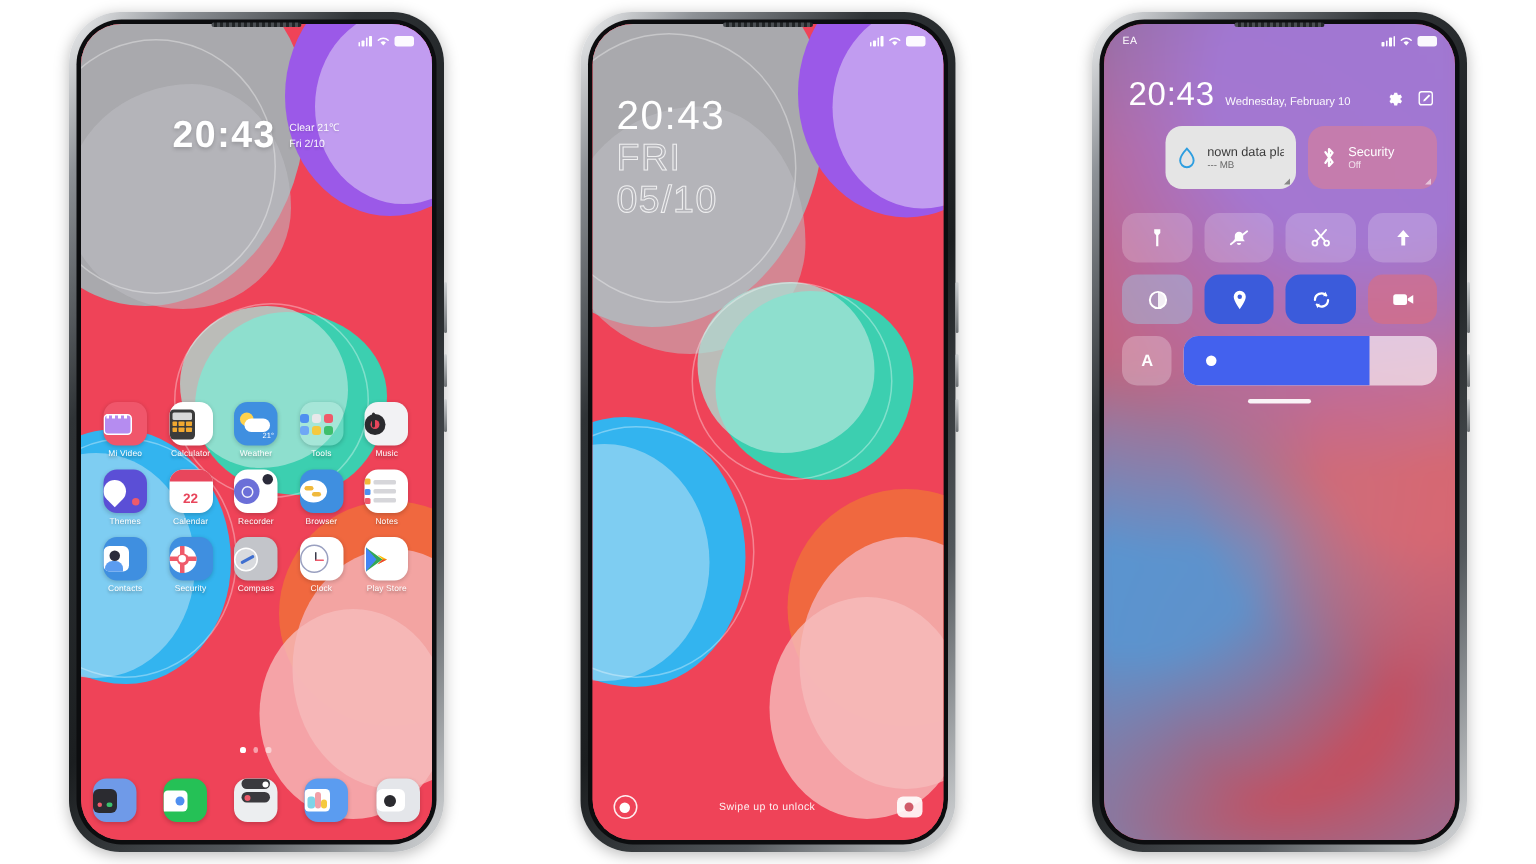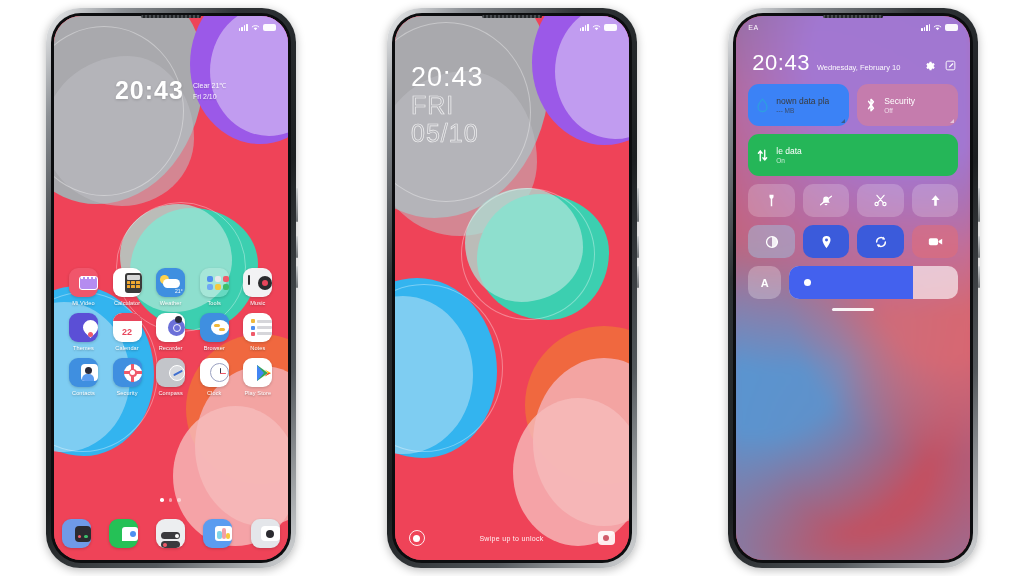--- a/index.html
+++ b/index.html
@@ -68,21 +68,21 @@
     justify-content:center;gap:9px;z-index:10;color:#fff;}
   .hs-time{font-size:25px;font-weight:700;letter-spacing:1px;line-height:1;
     text-shadow:0 1px 3px rgba(0,0,0,.18);}
   .hs-wx{font-size:7px;line-height:1.55;padding-top:3px;opacity:.95;text-shadow:0 1px 2px rgba(0,0,0,.2);}
 
   .appgrid{position:absolute;left:8px;right:8px;top:252px;z-index:10;
     display:flex;flex-direction:column;gap:7px;}
   .approw{display:flex;justify-content:space-between;}
   .app{width:44px;display:flex;flex-direction:column;align-items:center;gap:3px;}
   .ic{width:29px;height:29px;border-radius:9px;position:relative;overflow:hidden;
-    display:flex;align-items:center;justify-content:flex-end;
+    display:flex;align-items:center;justify-content:flex-start;
     box-shadow:0 1px 3px rgba(0,0,0,.18);}
   .app .lbl{font-size:5.6px;color:#fff;text-shadow:0 1px 2px rgba(0,0,0,.35);
     white-space:nowrap;letter-spacing:.1px;}
 
   .dots{position:absolute;left:0;right:0;top:482px;display:flex;justify-content:center;
     gap:5px;z-index:10;}
   .dots span{width:3.5px;height:3.5px;border-radius:50%;background:rgba(255,255,255,.5);}
   .dots span.on{background:#fff;}
 
   .dock{position:absolute;left:8px;right:8px;bottom:12px;z-index:10;
@@ -525,21 +525,21 @@
             <svg width="11" height="11" viewBox="0 0 24 24">
               <rect x="2.5" y="2.5" width="19" height="19" rx="3.5" fill="none" stroke="#fff" stroke-width="2"></rect>
               <path d="M16.5 6.5 9 14l-.6 2.6 2.6-.6 7.5-7.5z" fill="#fff"></path>
             </svg>
           </div>
         </div>
 
         <div class="cc-body">
 
           <div class="tile-row">
-            <div class="tile" style="background:#3b82f6;color:#3a3a3a;">
+            <div class="tile" style="background:#e5e5e5;color:#3a3a3a;margin-left:29px;">
               <svg width="13" height="15" viewBox="0 0 16 20">
                 <path d="M8 1.5C8 1.5 2 8 2 12a6 6 0 0 0 12 0C14 8 8 1.5 8 1.5z" fill="none" stroke="#2e9ee0" stroke-width="1.7"></path>
               </svg>
               <div class="t-txt">
                 <div class="t-title">nown data pla</div>
                 <div class="t-sub">--- MB</div>
               </div>
               <span class="t-corner"></span>
             </div>
 
@@ -549,30 +549,20 @@
               </svg>
               <div class="t-txt">
                 <div class="t-title">Security</div>
                 <div class="t-sub">Off</div>
               </div>
               <span class="t-corner"></span>
             </div>
           </div>
 
           <div class="tile-row">
-            <div class="tile" style="background:#25b658;color:#fff;">
-              <svg width="13" height="15" viewBox="0 0 16 20">
-                <path d="M5 17V4m0 0L2.5 7M5 4l2.5 3" fill="none" stroke="#fff" stroke-width="1.8" stroke-linecap="round" stroke-linejoin="round"></path>
-                <path d="M11 3v13m0 0 2.5-3M11 16l-2.5-3" fill="none" stroke="#fff" stroke-width="1.8" stroke-linecap="round" stroke-linejoin="round"></path>
-              </svg>
-              <div class="t-txt">
-                <div class="t-title">le data</div>
-                <div class="t-sub">On</div>
-              </div>
-            </div>
 
           </div>
 
           <div class="toggles">
             <div class="tg" style="background:rgba(255,255,255,.2);">
               <svg width="11" height="13" viewBox="0 0 12 16">
                 <path d="M3.5 1h5v3l-1.6 2v9h-1.8V6L3.5 4z" fill="#fff"></path>
               </svg>
             </div>
             <div class="tg" style="background:rgba(255,255,255,.2);">

